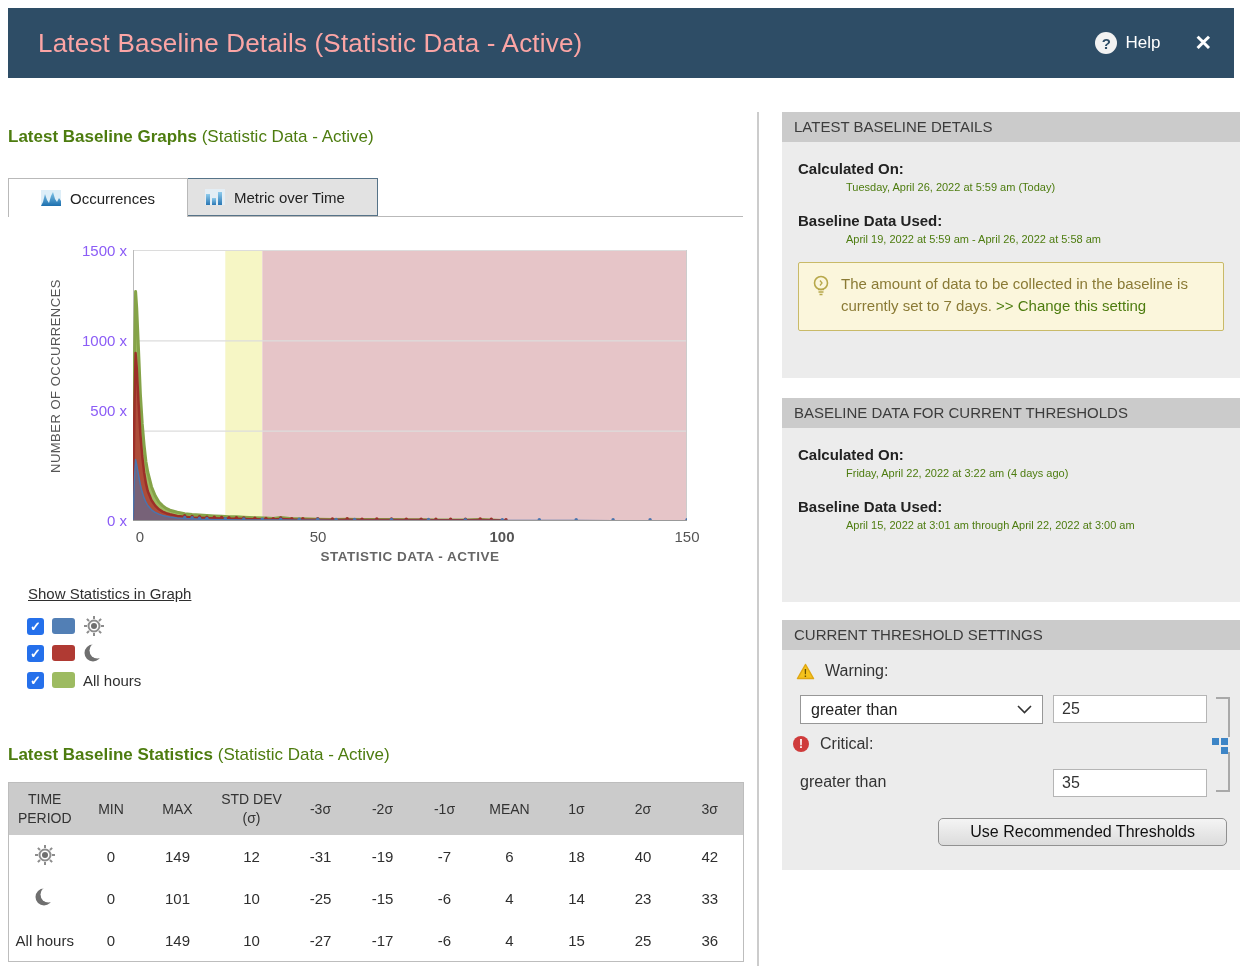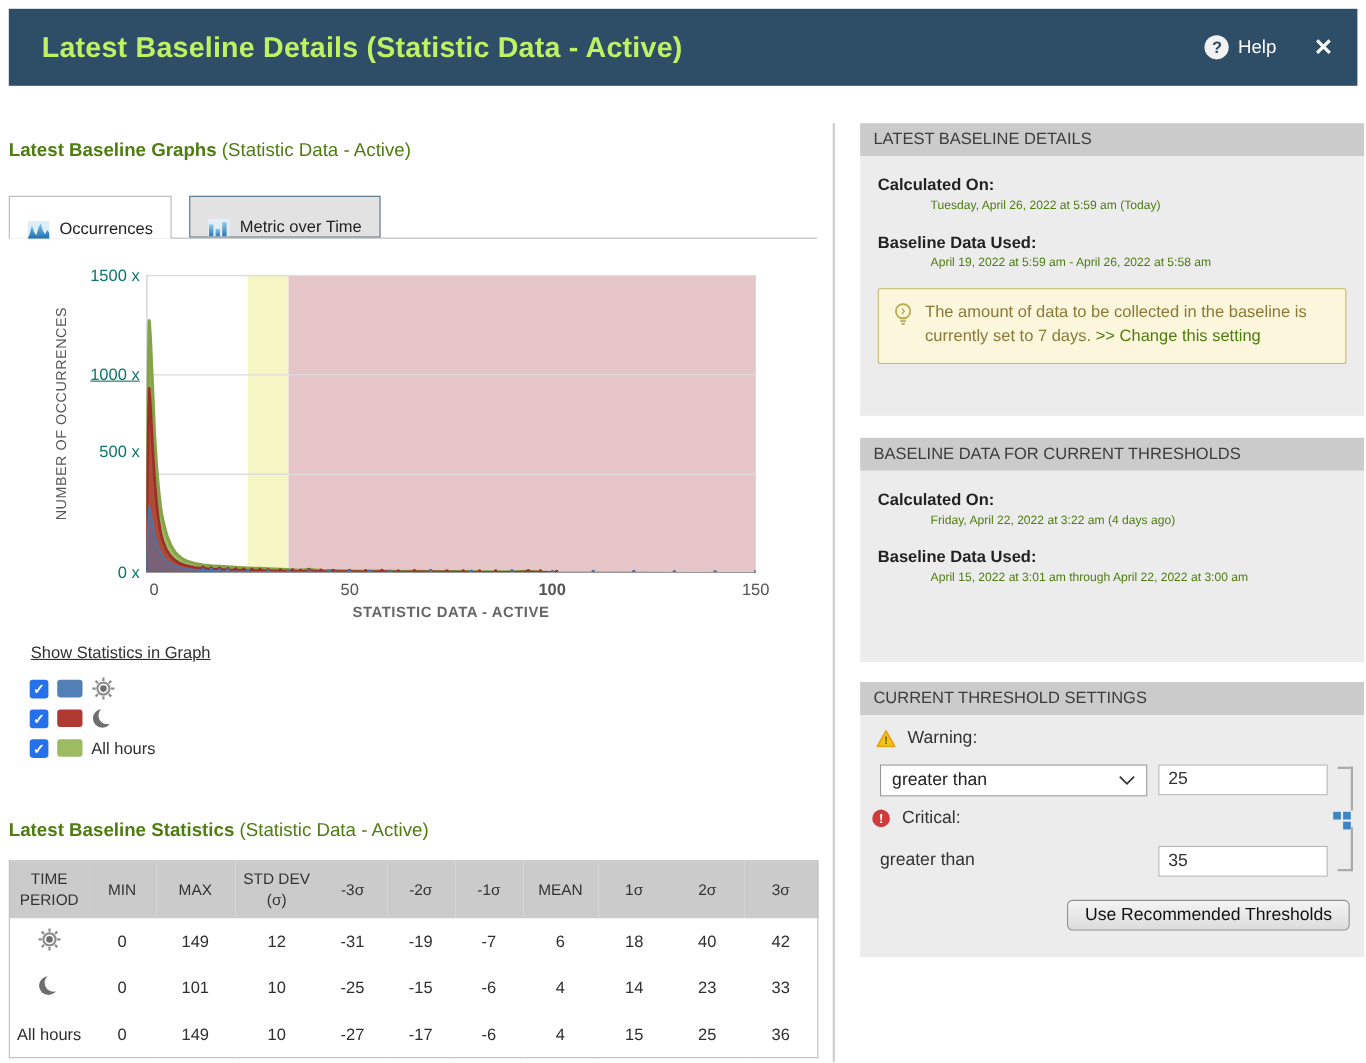--- a/index.html
+++ b/index.html
@@ -2,45 +2,45 @@
 <html><head>
 <meta charset="utf-8">
 <style>
   html,body{margin:0;padding:0;background:#fff;}
   .stage{position:relative;width:1242px;height:966px;background:#fff;overflow:hidden;
          font-family:"Liberation Sans",sans-serif;color:#333;}
 
   
   .titlebar{position:absolute;left:8px;top:8px;right:8px;height:70px;background:#2e4d66;
             display:flex;align-items:center;}
-  .titlebar .title{margin-left:30px;font-size:26px;font-weight:700;color:#bef264;letter-spacing:.2px;}
+  .titlebar .title{margin-left:30px;font-size:26px;font-weight:400;color:#fca5a5;letter-spacing:.2px;}
   .titlebar-right{position:absolute;right:22px;top:0;height:70px;display:flex;align-items:center;}
   .help{display:flex;align-items:center;gap:8px;color:#fff;font-size:17px;cursor:pointer;}
   .help-icon{width:22px;height:22px;border-radius:50%;background:#f2f2f2;color:#2e4d66;
              display:flex;align-items:center;justify-content:center;font-weight:bold;font-size:15px;}
   .close-icon{color:#fff;font-size:21px;font-weight:bold;margin-left:34px;cursor:pointer;}
 
   
   .section-heading{position:absolute;font-size:17px;color:#4d7c0f;}
   .section-heading b{font-weight:bold;}
   .section-heading span{font-weight:normal;}
   #graphs-heading{left:8px;top:127px;}
   #stats-heading{left:8px;top:745px;}
 
   
-  .tab{position:absolute;top:178px;box-sizing:border-box;display:flex;align-items:flex-end;gap:9px;
-       font-size:15px;color:#222;padding:0 16px;cursor:pointer;}
+  .tab{position:absolute;top:178px;box-sizing:border-box;display:flex;align-items:center;gap:9px;
+       font-size:15px;color:#222;padding:0 32px;cursor:pointer;}
   .tab-active{left:8px;height:39px;background:#fff;border:1px solid #b9b9b9;border-bottom:none;z-index:2;}
   .tab-inactive{left:172px;height:38px;background:#e2e2e2;border:1px solid #567388;}
   .tabs-underline{position:absolute;left:8px;top:216px;width:735px;border-top:1px solid #b9b9b9;}
 
   
   .y-axis-title{position:absolute;left:48px;top:505px;width:258px;text-align:center;
                 transform-origin:0 0;transform:rotate(-90deg);font-size:13px;color:#555;letter-spacing:.5px;}
-  .ytick{position:absolute;left:40px;width:87px;text-align:right;font-size:15px;color:#0f766e;}
+  .ytick{position:absolute;left:40px;width:87px;text-align:right;font-size:15px;color:#8b5cf6;}
   .plot{position:absolute;left:133px;top:250px;width:554px;height:271px;}
   .plot svg{display:block;width:100%;height:100%;}
   .xtick{position:absolute;top:528px;width:44px;text-align:center;font-size:15px;color:#555;}
   .x-axis-title{position:absolute;left:133px;top:549px;width:554px;text-align:center;
                 font-size:13.5px;font-weight:bold;color:#666;letter-spacing:.5px;}
 
   
   .legend-link{position:absolute;left:28px;top:585px;font-size:15px;color:#2f2f2f;
                text-decoration:underline;cursor:pointer;}
   .legend-row{position:absolute;left:27px;height:20px;display:flex;align-items:center;gap:8px;}
@@ -87,21 +87,21 @@
   .crit-operator{position:absolute;left:18px;top:123px;font-size:16px;color:#333;}
   .bracket-top{position:absolute;left:434px;top:47px;width:12px;height:38px;
                border-top:2px solid #a9a9a9;border-right:2px solid #a9a9a9;}
   .bracket-bottom{position:absolute;left:434px;top:102px;width:12px;height:38px;
                   border-bottom:2px solid #a9a9a9;border-right:2px solid #a9a9a9;}
   .sq-icon{position:absolute;left:430px;top:88px;width:17px;height:17px;cursor:pointer;}
   .sq-icon i{position:absolute;width:7px;height:7px;background:#3d85c6;}
   .sq-icon i:nth-child(1){left:0;top:0;}
   .sq-icon i:nth-child(2){left:9px;top:0;}
   .sq-icon i:nth-child(3){left:9px;top:9px;}
-  .rec-btn{position:absolute;right:13px;top:168px;height:28px;padding:0 15px;font-size:16px;color:#111;
+  .rec-btn{position:absolute;right:13px;top:168px;height:28px;padding:0 31px;font-size:16px;color:#111;
            background:linear-gradient(#f4f4f4,#dcdcdc);border:1px solid #919191;border-radius:5px;
            font-family:"Liberation Sans",sans-serif;cursor:pointer;}
 </style>
 </head>
 <body>
 
 <div class="stage">
 
   <div class="titlebar">
     <div class="title">Latest Baseline Details (Statistic Data - Active)</div>
@@ -144,21 +144,21 @@
       <rect x="1" y="5" width="4" height="11" fill="url(#bg2)"></rect>
       <rect x="7" y="9" width="4" height="7" fill="url(#bg2)"></rect>
       <rect x="13" y="3" width="4" height="13" fill="url(#bg2)"></rect>
     </svg>
     <span>Metric over Time</span>
   </div>
   <div class="tabs-underline"></div>
 
   <div class="y-axis-title">NUMBER OF OCCURRENCES</div>
   <div class="ytick" style="top:242px;">1500 x</div>
-  <div class="ytick" style="top:332px;text-decoration:underline;">1000 x</div>
+  <div class="ytick" style="top:332px;">1000 x</div>
   <div class="ytick" style="top:402px;">500 x</div>
   <div class="ytick" style="top:512px;">0 x</div>
 
   <div class="plot">
     <svg id="chart-canvas" viewBox="0 0 554 271" preserveAspectRatio="none">
         <rect x="92.3" y="0" width="36.9" height="271" fill="#f6f6c5"></rect>
         <rect x="129.3" y="0" width="424.7" height="271" fill="#e6c5c8"></rect>
         <line x1="0" x2="554" y1="181.16666666666669" y2="181.16666666666669" stroke="#dcdcdc" stroke-width="1.2"></line>
         <line x1="0" x2="554" y1="90.83333333333334" y2="90.83333333333334" stroke="#dcdcdc" stroke-width="1.2"></line>
         <line x1="0" x2="554" y1="0.5" y2="0.5" stroke="#dcdcdc" stroke-width="1.2"></line>

